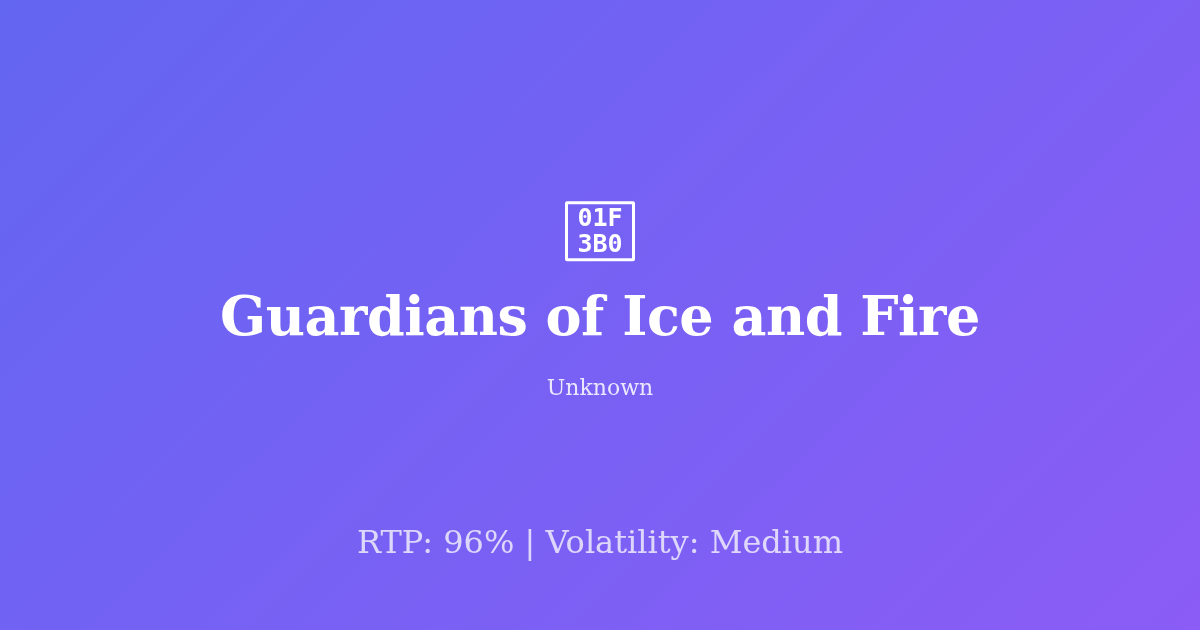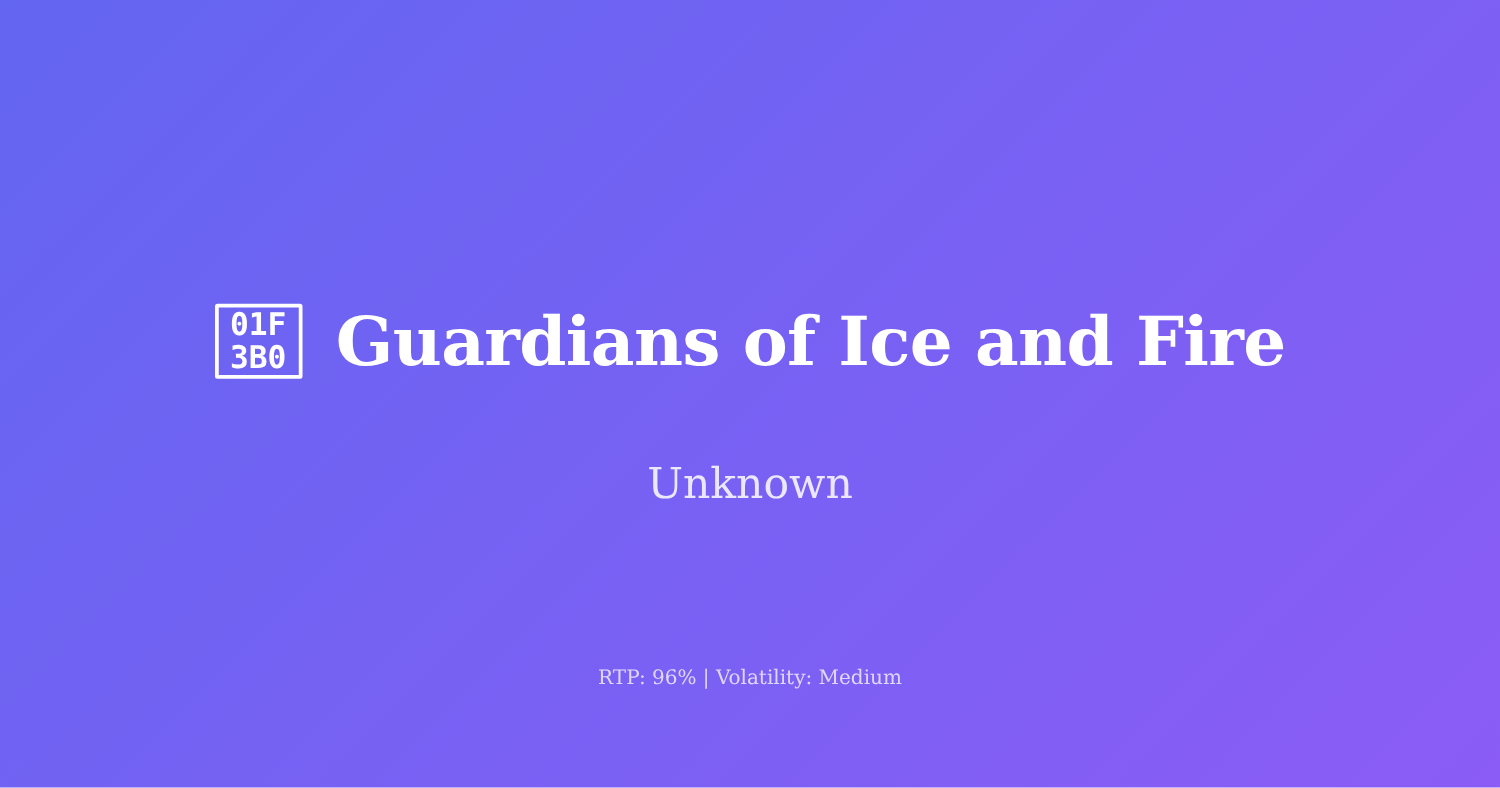--- a/index.html
+++ b/index.html
@@ -29,21 +29,21 @@
   }
 
   
   .title-row {
     position: absolute;
     left: 0;
     right: 0;
     top: 273px;
     transform: translateY(-50%);
     display: flex;
-    flex-direction: row;
+    flex-direction: column;
     align-items: center;
     justify-content: center;
     gap: 27px;
     padding: 0 36px;
     box-sizing: border-box;
   }
 
   
   .tofu-icon {
     flex: 0 0 auto;
@@ -84,39 +84,39 @@
   
   .og-subtitle {
     position: absolute;
     left: 0;
     right: 0;
     top: 388px;
     transform: translateY(-50%);
     text-align: center;
     font-family: "DejaVu Serif", "Liberation Serif", serif;
     font-weight: 400;
-    font-size: 34px;
+    font-size: 22px;
     line-height: 1.2;
     color: rgba(255, 255, 255, 0.85);
     margin: 0;
     padding: 0 40px;
     box-sizing: border-box;
   }
 
   
   .og-meta {
     position: absolute;
     left: 0;
     right: 0;
     top: 542px;
     transform: translateY(-50%);
     text-align: center;
     font-family: "DejaVu Serif", "Liberation Serif", serif;
     font-weight: 400;
-    font-size: 16px;
+    font-size: 32px;
     line-height: 1.2;
     color: rgba(255, 255, 255, 0.75);
     margin: 0;
     padding: 0 40px;
     box-sizing: border-box;
   }
 </style>
 </head>
 <body>
 

